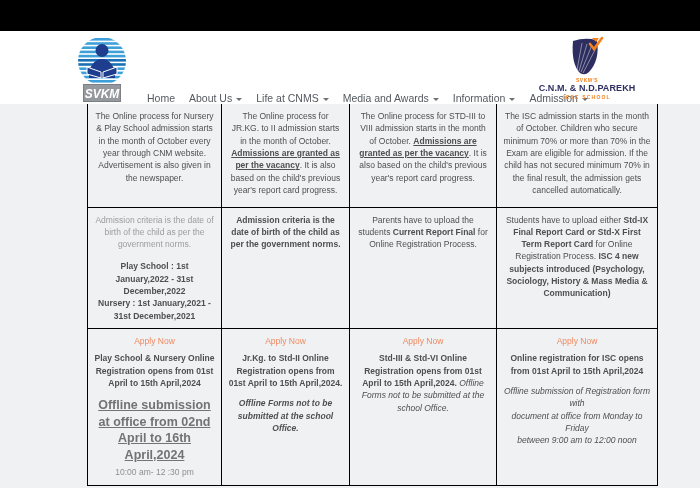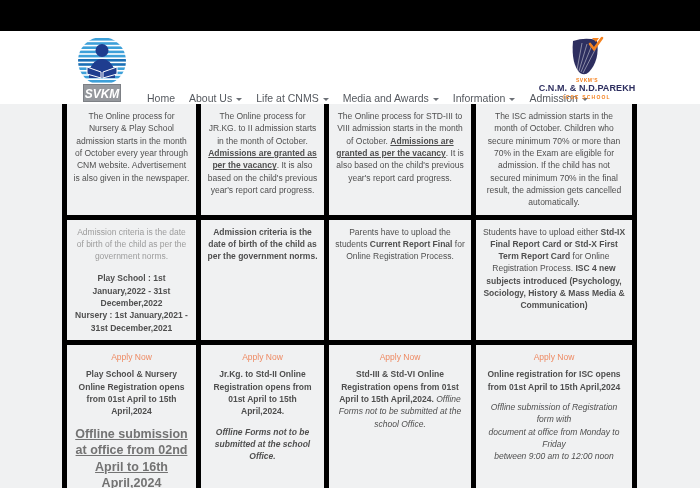--- a/index.html
+++ b/index.html
@@ -20,23 +20,23 @@
            border-right:3px solid transparent; border-top:3.5px solid #6d7177;
            margin-left:4px; vertical-align:1px; }
 
   .logo-school { position:absolute; left:527px; top:5px; width:120px; text-align:center; cursor:pointer; }
   .logo-school .shield { display:block; margin:0 auto; }
   .school-top { font-size:5px; color:#f5821f; font-weight:bold; letter-spacing:.5px; margin-top:-1px; }
   .school-name { font-size:9px; color:#2d2e5f; font-weight:bold; letter-spacing:.1px; }
   .school-sub { font-size:5px; color:#f5821f; font-weight:bold; letter-spacing:1.2px; margin-top:1px; }
 
   
-  .content { background:#f0f1f2; height:384px; padding-left:62px; }
+  .content { background:#f0f1f2; height:384px; padding-left:87px; }
   table.adm-table { border-collapse:collapse; table-layout:fixed; width:570px; }
-  td { border:5px solid #000000; vertical-align:top; text-align:center;
+  td { border:1px solid #000000; vertical-align:top; text-align:center;
        padding:6px 6px; font-size:8.5px; line-height:1.45; color:#4f4f4f; }
   tr:first-child td { border-top:none; }
   tr.r1 td { height:103px; }
   tr.r2 td { height:116px; }
   tr.r3 td { height:137px; }
 
   .cell-p { margin:0 0 8px; }
   .cell-p:last-child { margin-bottom:0; }
   .p-apply { margin:0 0 5px; }
   .p-muted { color:#9c9c9c; margin-bottom:10px; }

